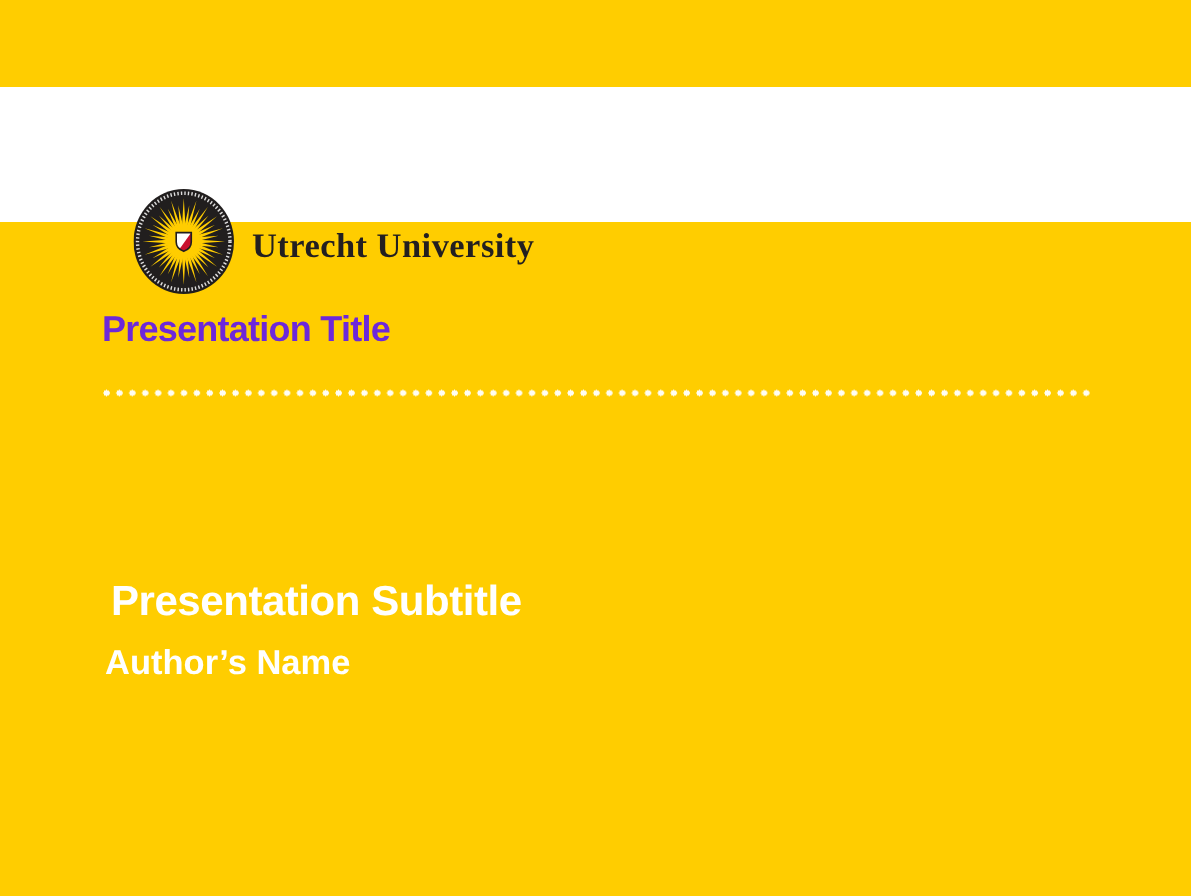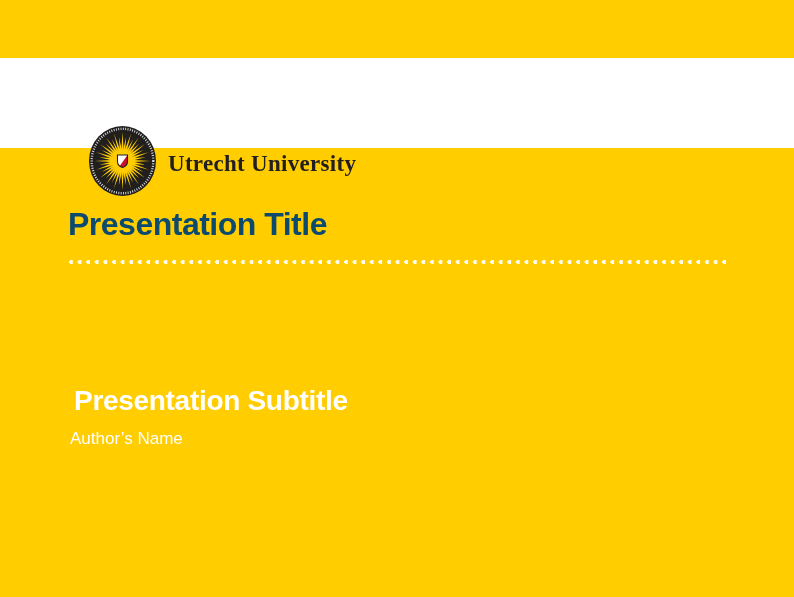--- a/index.html
+++ b/index.html
@@ -26,38 +26,38 @@
   }
   .logo svg{display:block;width:67px;height:70px;}
   .org-name{
     position:absolute;left:168px;top:94px;
     font-family:"Liberation Serif",serif;
     font-weight:700;font-size:23px;line-height:1;
     letter-spacing:0.3px;color:#231F20;white-space:nowrap;
   }
   .title{
     position:absolute;left:68px;top:208px;margin:0;
-    font-size:32px;font-weight:700;line-height:1;
-    letter-spacing:-0.5px;color:#0c4a6e;white-space:nowrap;
+    font-size:24px;font-weight:700;line-height:1;
+    letter-spacing:-0.5px;color:#6d28d9;white-space:nowrap;
   }
   .dotted{
     position:absolute;left:68px;top:259px;width:661px;height:6px;
     background-image:radial-gradient(circle 2.1px at 3px 3px,#FFFFFF 98%,rgba(255,255,255,0) 100%);
     background-size:8.6px 6px;
     background-repeat:repeat-x;
     opacity:0.95;
   }
   .subtitle{
     position:absolute;left:70px;top:383px;margin:4px;
     font-size:28px;font-weight:700;line-height:1;
     letter-spacing:-0.3px;color:#FFFFFF;white-space:nowrap;
   }
   .author{
     position:absolute;left:70px;top:430px;
-    font-size:17px;font-weight:400;line-height:1;
+    font-size:23px;font-weight:700;line-height:1;
     color:#FFFFFF;white-space:nowrap;
   }
 </style>
 </head>
 <body>
 
 <div class="slide">
 
   <div class="top-band"></div>
 

